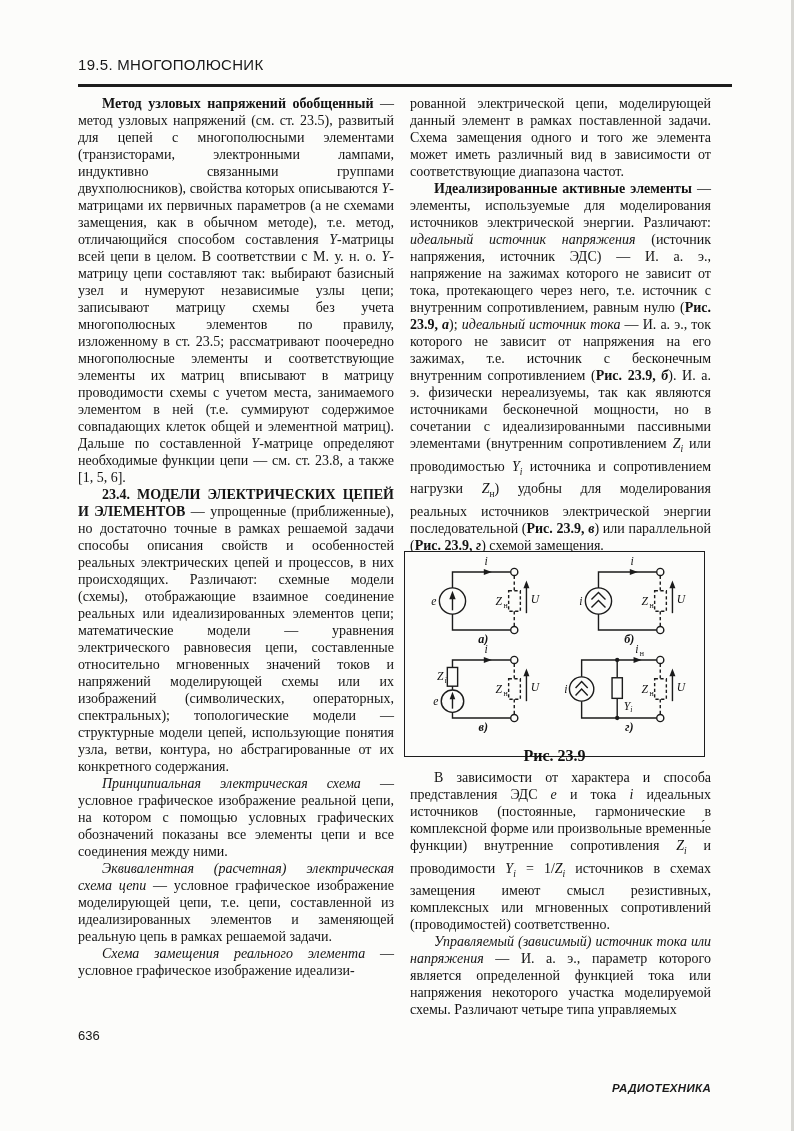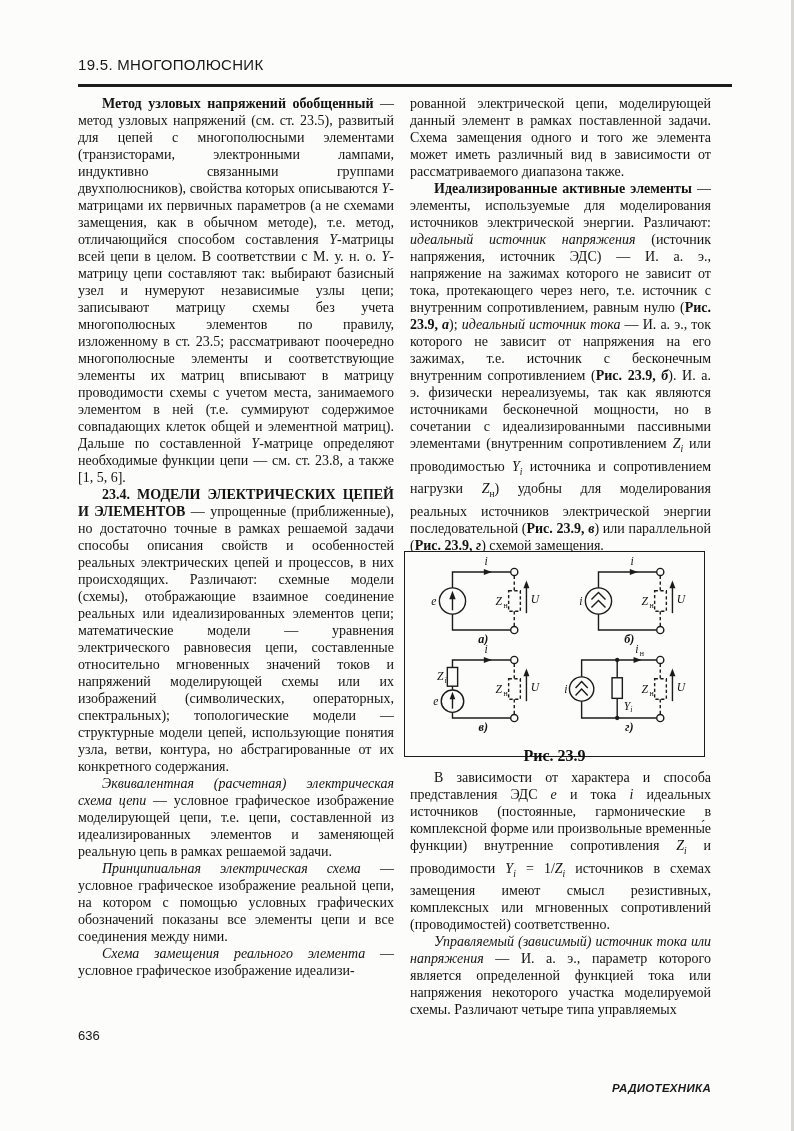--- a/index.html
+++ b/index.html
@@ -65,26 +65,26 @@
 <body>
 
 <div class="page">
 
   <div class="header">19.5. МНОГОПОЛЮСНИК</div>
   <div class="rule"></div>
 
   <div class="col col-left">
       <p class="para ind"><span class="r-b">Метод узловых напряжений обобщенный </span><span class="r-n">— метод узловых напряжений (см. ст. 23.5), развитый для цепей с многополюсными элементами (транзисторами, электронными лампами, индуктивно связанными группами двухполюсников), свойства которых описываются </span><span class="r-i">Y</span><span class="r-n">-матрицами их первичных параметров (а не схемами замещения, как в обычном методе), т.е. метод, отличающийся способом составления </span><span class="r-i">Y</span><span class="r-n">-матрицы всей цепи в целом. В соответствии с М. у. н. о. </span><span class="r-i">Y</span><span class="r-n">-матрицу цепи составляют так: выбирают базисный узел и нумеруют независимые узлы цепи; записывают матрицу схемы без учета многополюсных элементов по правилу, изложенному в ст. 23.5; рассматривают поочередно многополюсные элементы и соответствующие элементы их матриц вписывают в матрицу проводимости схемы с учетом места, занимаемого элементом в ней (т.е. суммируют содержимое совпадающих клеток общей и элементной матриц). Дальше по составленной </span><span class="r-i">Y</span><span class="r-n">-матрице определяют необходимые функции цепи — см. ст. 23.8, а также [1, 5, 6].</span></p>
       <p class="para ind"><span class="r-b">23.4. МОДЕЛИ ЭЛЕКТРИЧЕСКИХ ЦЕПЕЙ И ЭЛЕМЕНТОВ </span><span class="r-n">— упрощенные (приближенные), но достаточно точные в рамках решаемой задачи способы описания свойств и особенностей реальных электрических цепей и процессов, в них происходящих. Различают: схемные модели (схемы), отображающие взаимное соединение реальных или идеализированных элементов цепи; математические модели — уравнения электрического равновесия цепи, составленные относительно мгновенных значений токов и напряжений моделирующей схемы или их изображений (символических, операторных, спектральных); топологические модели — структурные модели цепей, использующие понятия узла, ветви, контура, но абстрагированные от их конкретного содержания.</span></p>
+      <p class="para ind"><span class="r-i">Принципиальная электрическая схема </span><span class="r-n">— условное графическое изображение реальной цепи, на котором с помощью условных графических обозначений показаны все элементы цепи и все соединения между ними.</span></p>
       <p class="para ind"><span class="r-i">Эквивалентная (расчетная) электрическая схема цепи </span><span class="r-n">— условное графическое изображение моделирующей цепи, т.е. цепи, составленной из идеализированных элементов и заменяющей реальную цепь в рамках решаемой задачи.</span></p>
-      <p class="para ind"><span class="r-i">Принципиальная электрическая схема </span><span class="r-n">— условное графическое изображение реальной цепи, на котором с помощью условных графических обозначений показаны все элементы цепи и все соединения между ними.</span></p>
       <p class="para ind"><span class="r-i">Схема замещения реального элемента </span><span class="r-n">— условное графическое изображение идеализи-</span></p>
     </div>
   <div class="col col-right-top">
-      <p class="para"><span class="r-n">рованной электрической цепи, моделирующей данный элемент в рамках поставленной задачи. Схема замещения одного и того же элемента может иметь различный вид в зависимости от рассматриваемого диапазона также.</span></p>
+      <p class="para"><span class="r-n">рованной электрической цепи, моделирующей данный элемент в рамках поставленной задачи. Схема замещения одного и того же элемента может иметь различный вид в зависимости от соответствующие диапазона частот.</span></p>
       <p class="para ind"><span class="r-b">Идеализированные активные элементы </span><span class="r-n">— элементы, используемые для моделирования источников электрической энергии. Различают: </span><span class="r-i">идеальный источник напряжения </span><span class="r-n">(источник напряжения, источник ЭДС) — И. а. э., напряжение на зажимах которого не зависит от тока, протекающего через него, т.е. источник с внутренним сопротивлением, равным нулю (</span><span class="r-b">Рис. 23.9, </span><span class="r-bi">а</span><span class="r-n">); </span><span class="r-i">идеальный источник тока </span><span class="r-n">— И. а. э., ток которого не зависит от напряжения на его зажимах, т.е. источник с бесконечным внутренним сопротивлением (</span><span class="r-b">Рис. 23.9, </span><span class="r-bi">б</span><span class="r-n">). И. а. э. физически нереализуемы, так как являются источниками бесконечной мощности, но в сочетании с идеализированными пассивными элементами (внутренним сопротивлением </span><span class="r-i">Z</span><span class="r-subi">i</span><span class="r-n"> или проводимостью </span><span class="r-i">Y</span><span class="r-subi">i</span><span class="r-n"> источника и сопротивлением нагрузки </span><span class="r-i">Z</span><span class="r-sub">н</span><span class="r-n">) удобны для моделирования реальных источников электрической энергии последовательной (</span><span class="r-b">Рис. 23.9, </span><span class="r-bi">в</span><span class="r-n">) или параллельной (</span><span class="r-b">Рис. 23.9, </span><span class="r-bi">г</span><span class="r-n">) схемой замещения.</span></p>
     </div>
 
   <div class="figure-box">
     <div class="fig-grid">
 
       <svg class="circuit" viewBox="0 0 150 94">
         <polyline points="44,33 44,16 106,16"></polyline>
         <polyline points="44,61 44,78 106,78"></polyline>
         <circle cx="44" cy="47" r="14"></circle>

